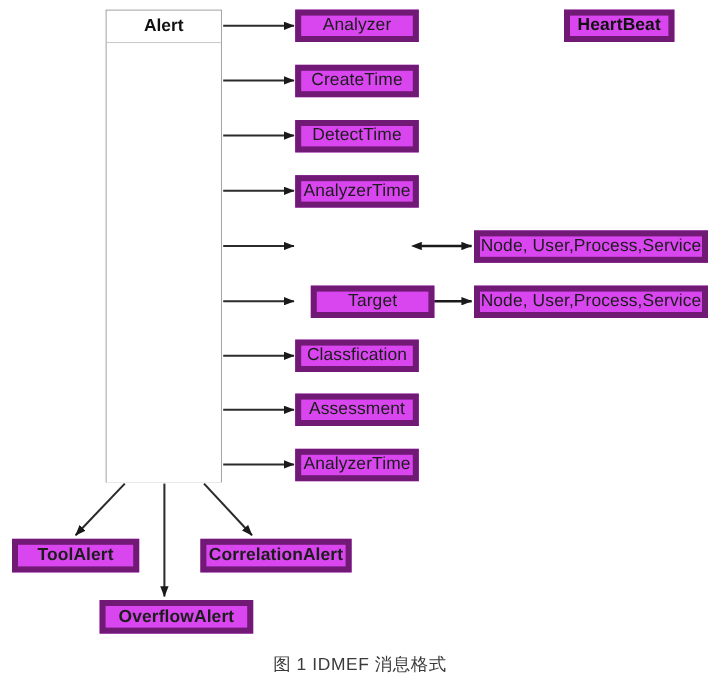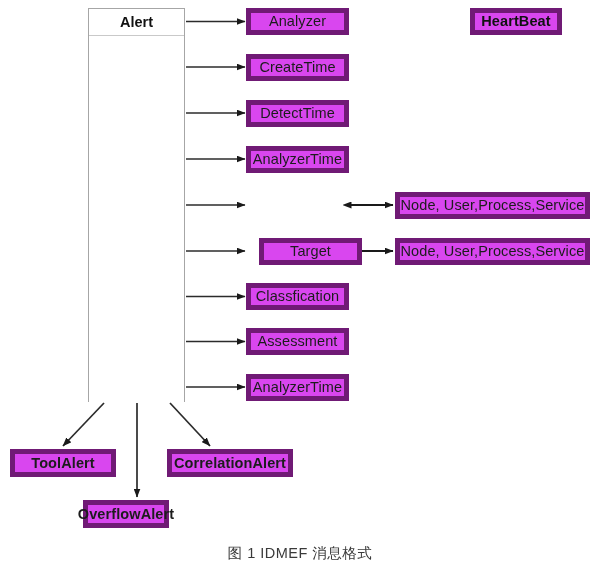--- a/index.html
+++ b/index.html
@@ -105,21 +105,21 @@
     width: 106px;
   }
   #correlationalert-node {
     left: 167px;
     top: 449px;
     width: 126px;
   }
   #overflowalert-node {
     left: 83px;
     top: 500px;
-    width: 86px;
+    width: 128px;
   }
   #figure-caption {
     position: absolute;
     left: 0;
     top: 544px;
     width: 600px;
     text-align: center;
     font-size: 14.5px;
     color: #3a3a3a;
     letter-spacing: 0.5px;

